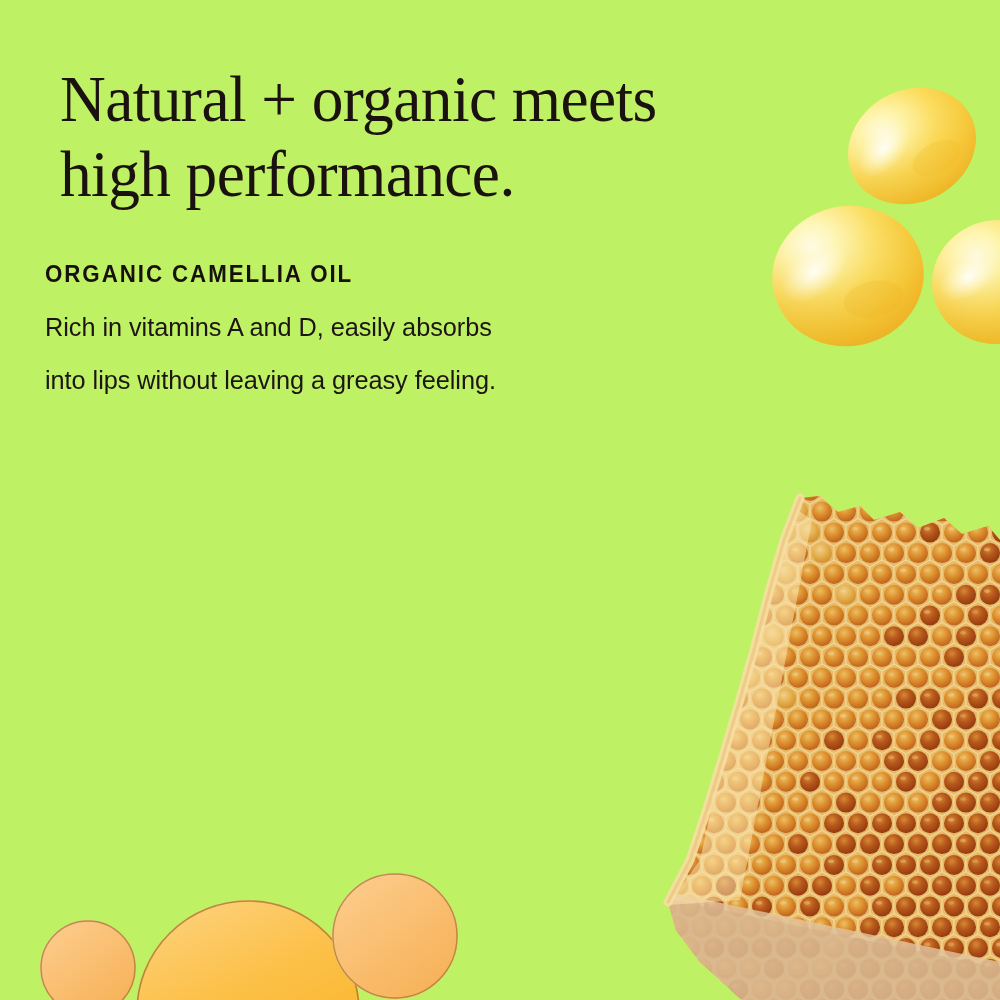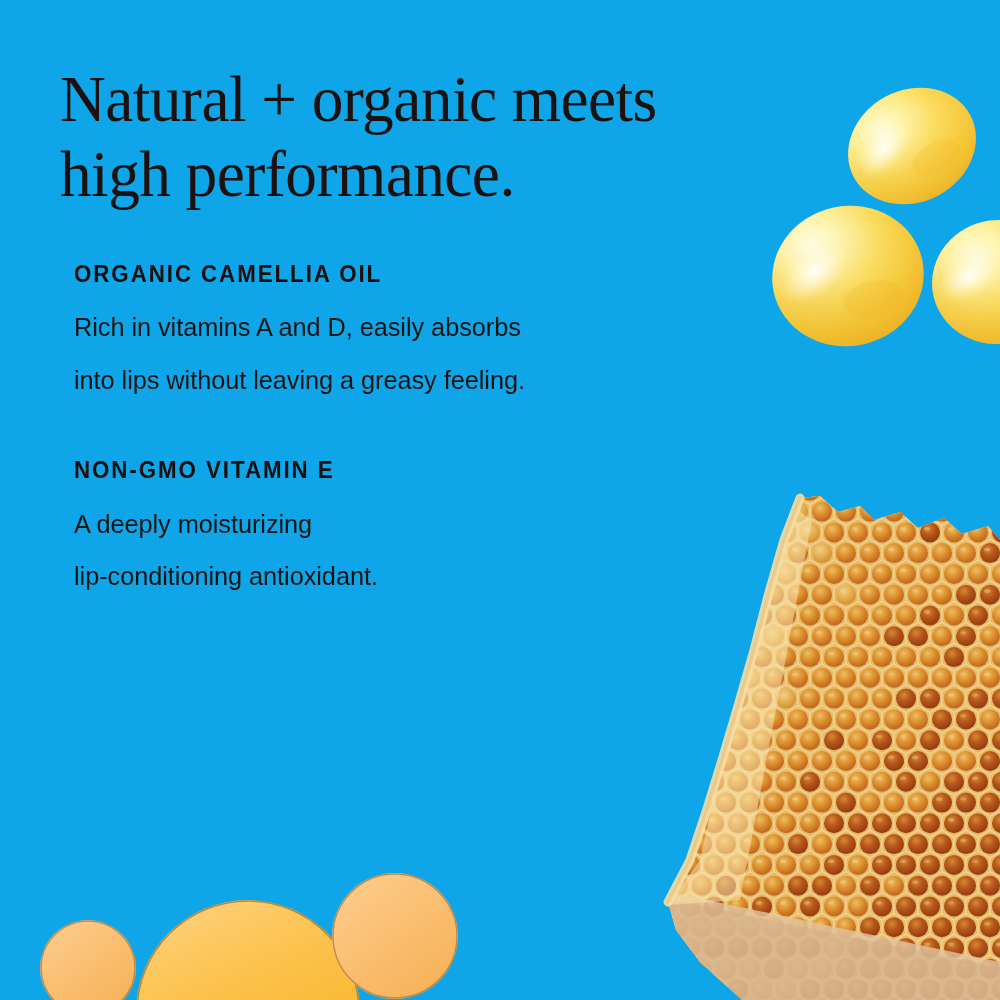--- a/index.html
+++ b/index.html
@@ -7,21 +7,21 @@
     margin: 0;
     padding: 0;
     background: #ffffff;
   }
 
   #canvas {
     position: relative;
     width: 1000px;
     height: 1000px;
     overflow: hidden;
-    background: #0ea5e9;
+    background: #bef264;
     font-family: "Liberation Sans", sans-serif;
   }
 
   
   .art-layer {
     position: absolute;
     inset: 0;
     pointer-events: none;
   }
 
@@ -53,21 +53,21 @@
     font-size: 66px;
     line-height: 1.13;
     letter-spacing: -0.6px;
     color: #1b1210;
     transform: scaleX(0.96);
     transform-origin: left top;
   }
 
   .blocks {
     position: absolute;
-    left: 74px;
+    left: 45px;
     top: 262px;
     width: 680px;
   }
 
   .block {
     margin: 0 0 52px 0;
   }
 
   .block:last-child {
     margin-bottom: 0;
@@ -1350,23 +1350,16 @@
 
       <div class="block">
         <div class="block-title">ORGANIC CAMELLIA OIL</div>
         <p class="block-body">
           <span>Rich in vitamins A and D, easily absorbs</span><br>
           <span>into lips without leaving a greasy feeling.</span>
         </p>
       </div>
 
 
-      <div class="block">
-        <div class="block-title">NON-GMO VITAMIN E</div>
-        <p class="block-body">
-          <span>A deeply moisturizing</span><br>
-          <span>lip-conditioning antioxidant.</span>
-        </p>
-      </div>
 
     </div>
   </div>
 </div>
 
 </body></html>

